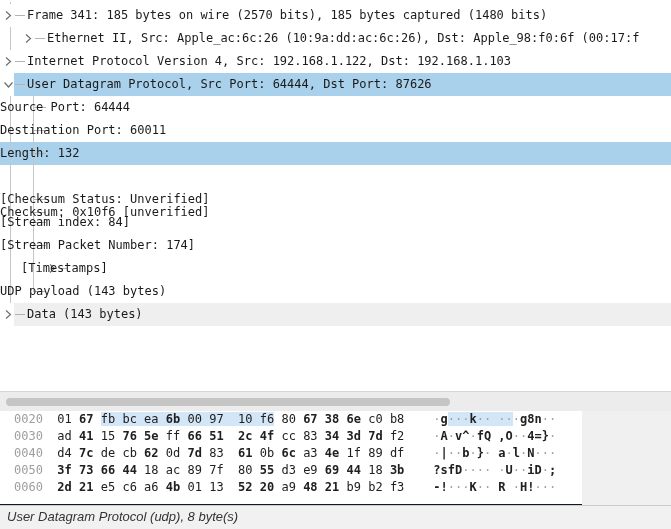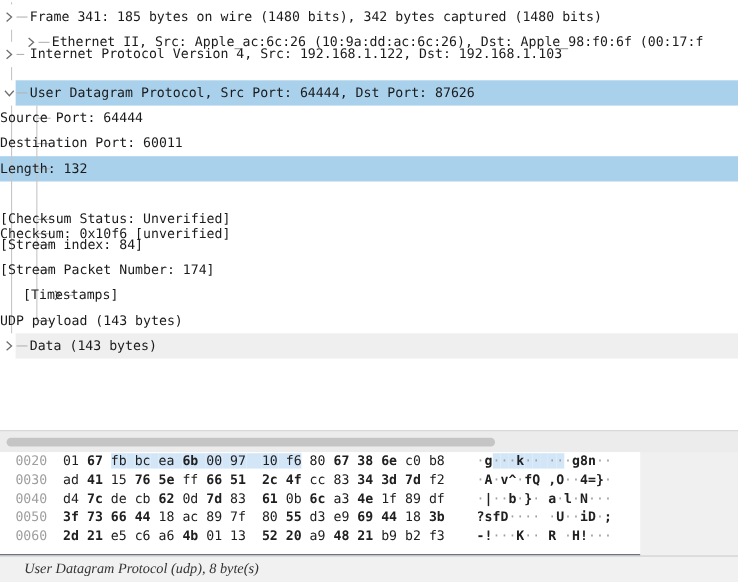--- a/index.html
+++ b/index.html
@@ -33,38 +33,38 @@
   .off{color:#9e9e9e;}
   .hb{background:var(--hexhl);}
   .bold{font-weight:bold;}
   .dim{color:#9e9e9e;}
   .vsep{position:absolute;left:646px;top:0;width:1px;height:93px;background:#e2e2e2;}
   .vthumb{position:absolute;left:650px;top:15px;width:9px;height:47px;border-radius:4.5px;background:#b9b9b9;}
   
   .status-bar{
     position:absolute;left:0;top:505px;width:671px;height:24px;
     background:#f1f1f1;border-top:1px solid #cccccc;box-sizing:border-box;
-    font-family:Liberation Serif, serif;font-style:italic;
-    font-size:13px;color:#333333;line-height:22px;padding-left:22px;
+    font-family:Liberation Sans, sans-serif;font-style:italic;
+    font-size:13px;color:#333333;line-height:22px;padding-left:7px;
   }
 </style>
 </head>
 <body style="--sel: #a9d1ec; --hov: #efefef; --hexhl: #d3e6f8;">
 
 <div class="details-pane">
   <div class="guide v1"></div>
   <div class="guide v2"></div>
   <div id="tree-rows">
       <div class="trow d0" style="top: 4px;"><div class="dash" style="left: 15px; width: 10px;"></div><span class="chev" style="left: 2px;"><svg width="11" height="11" viewBox="0 0 11 11">
             <polyline points="3,1.5 7.5,5.5 3,9.5" fill="none" stroke="#6e6e6e" stroke-width="1.2"></polyline>
-          </svg></span><span class="lbl">Frame 341: 185 bytes on wire (1480 bits), 342 bytes captured (1480 bits)</span></div>
+          </svg></span><span class="lbl">Frame 341: 185 bytes on wire (2570 bits), 185 bytes captured (1480 bits)</span></div>
       <div class="trow d0" style="top: 27px; margin-left: 20px;"><div class="dash" style="left: 15px; width: 10px;"></div><span class="chev" style="left: 2px;"><svg width="11" height="11" viewBox="0 0 11 11">
             <polyline points="3,1.5 7.5,5.5 3,9.5" fill="none" stroke="#6e6e6e" stroke-width="1.2"></polyline>
           </svg></span><span class="lbl">Ethernet II, Src: Apple_ac:6c:26 (10:9a:dd:ac:6c:26), Dst: Apple_98:f0:6f (00:17:f</span></div>
-      <div class="trow d0" style="top: 38px;"><div class="dash" style="left: 15px; width: 10px;"></div><span class="chev" style="left: 2px;"><svg width="11" height="11" viewBox="0 0 11 11">
+      <div class="trow d0" style="top: 50px;"><div class="dash" style="left: 15px; width: 10px;"></div><span class="chev" style="left: 2px;"><svg width="11" height="11" viewBox="0 0 11 11">
             <polyline points="3,1.5 7.5,5.5 3,9.5" fill="none" stroke="#6e6e6e" stroke-width="1.2"></polyline>
           </svg></span><span class="lbl">Internet Protocol Version 4, Src: 192.168.1.122, Dst: 192.168.1.103</span></div>
       <div class="trow d0 hl-sel-partial" style="top: 73px;"><div class="dash" style="left: 15px; width: 10px;"></div><span class="chev" style="left: 2px;"><svg width="11" height="11" viewBox="0 0 11 11">
             <polyline points="1.5,3.5 5.5,8 9.5,3.5" fill="none" stroke="#6e6e6e" stroke-width="1.2"></polyline>
           </svg></span><span class="lbl">User Datagram Protocol, Src Port: 64444, Dst Port: 87626</span></div>
       <div class="trow d1" style="top: 96px;"><div class="dash" style="left: 34px; width: 12px;"></div><span class="lbl">Source Port: 64444</span></div>
       <div class="trow d1" style="top: 119px;"><div class="dash" style="left: 34px; width: 12px;"></div><span class="lbl">Destination Port: 60011</span></div>
       <div class="trow d1 hl-sel-full" style="top: 142px;"><div class="dash" style="left: 34px; width: 12px;"></div><span class="lbl">Length: 132</span></div>
       <div class="trow d1" style="top: 165px; margin-top: 36px;"><div class="dash" style="left: 34px; width: 12px;"></div><span class="lbl">Checksum: 0x10f6 [unverified]</span></div>
       <div class="trow d1" style="top: 188px;"><div class="dash" style="left: 34px; width: 12px;"></div><span class="lbl">[Checksum Status: Unverified]</span></div>

